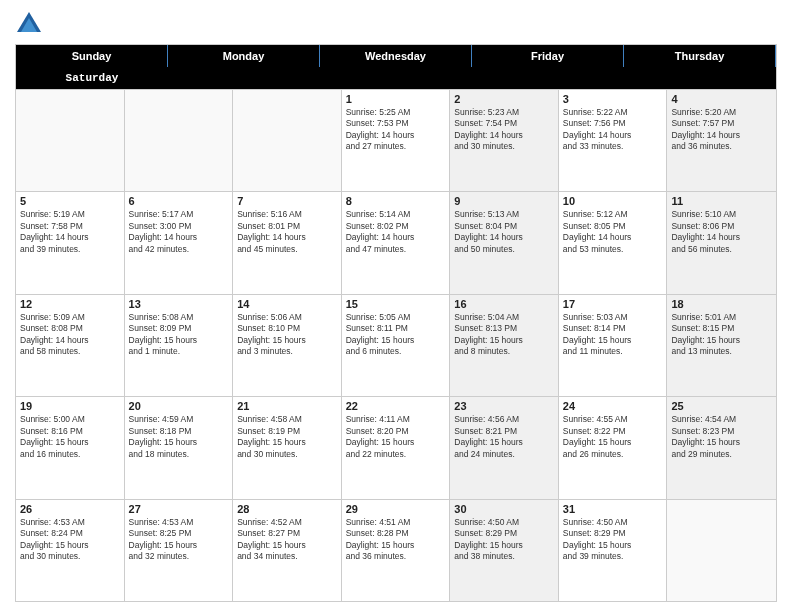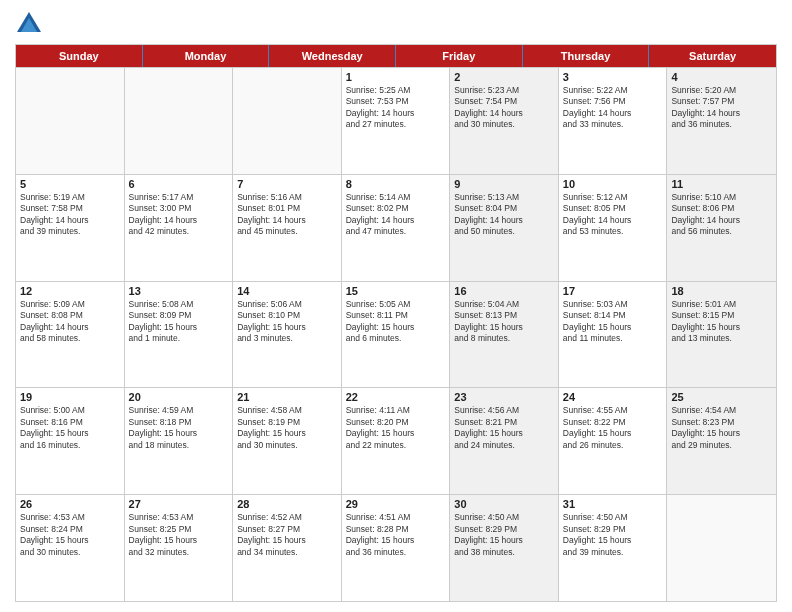--- a/index.html
+++ b/index.html
@@ -60,32 +60,32 @@
       color: #444;
     }
     .calendar {
       flex: 1;
       display: flex;
       flex-direction: column;
       border: 1px solid #ccc;
     }
     .cal-header-row {
       display: grid;
-      grid-template-columns: repeat(6, 1fr);
-      background: #b91c1c;
+      grid-template-columns: repeat(5, 1fr);
+      background: #000000;
     }
     .cal-header-cell {
       color: #fff;
       font-size: 11px;
       font-weight: bold;
       text-align: center;
       padding: 5px 2px;
       border-right: 1px solid #4080c0;
     }
-    .cal-header-cell:last-child { border-right: none; }
+    .cal-header-cell:last-child { border-right: none; font-family: Liberation Mono, monospace; }
     .cal-body {
       flex: 1;
       display: flex;
       flex-direction: column;
     }
     .cal-row {
       display: grid;
       grid-template-columns: repeat(7, 1fr);
       flex: 1;
       border-top: 1px solid #ccc;

